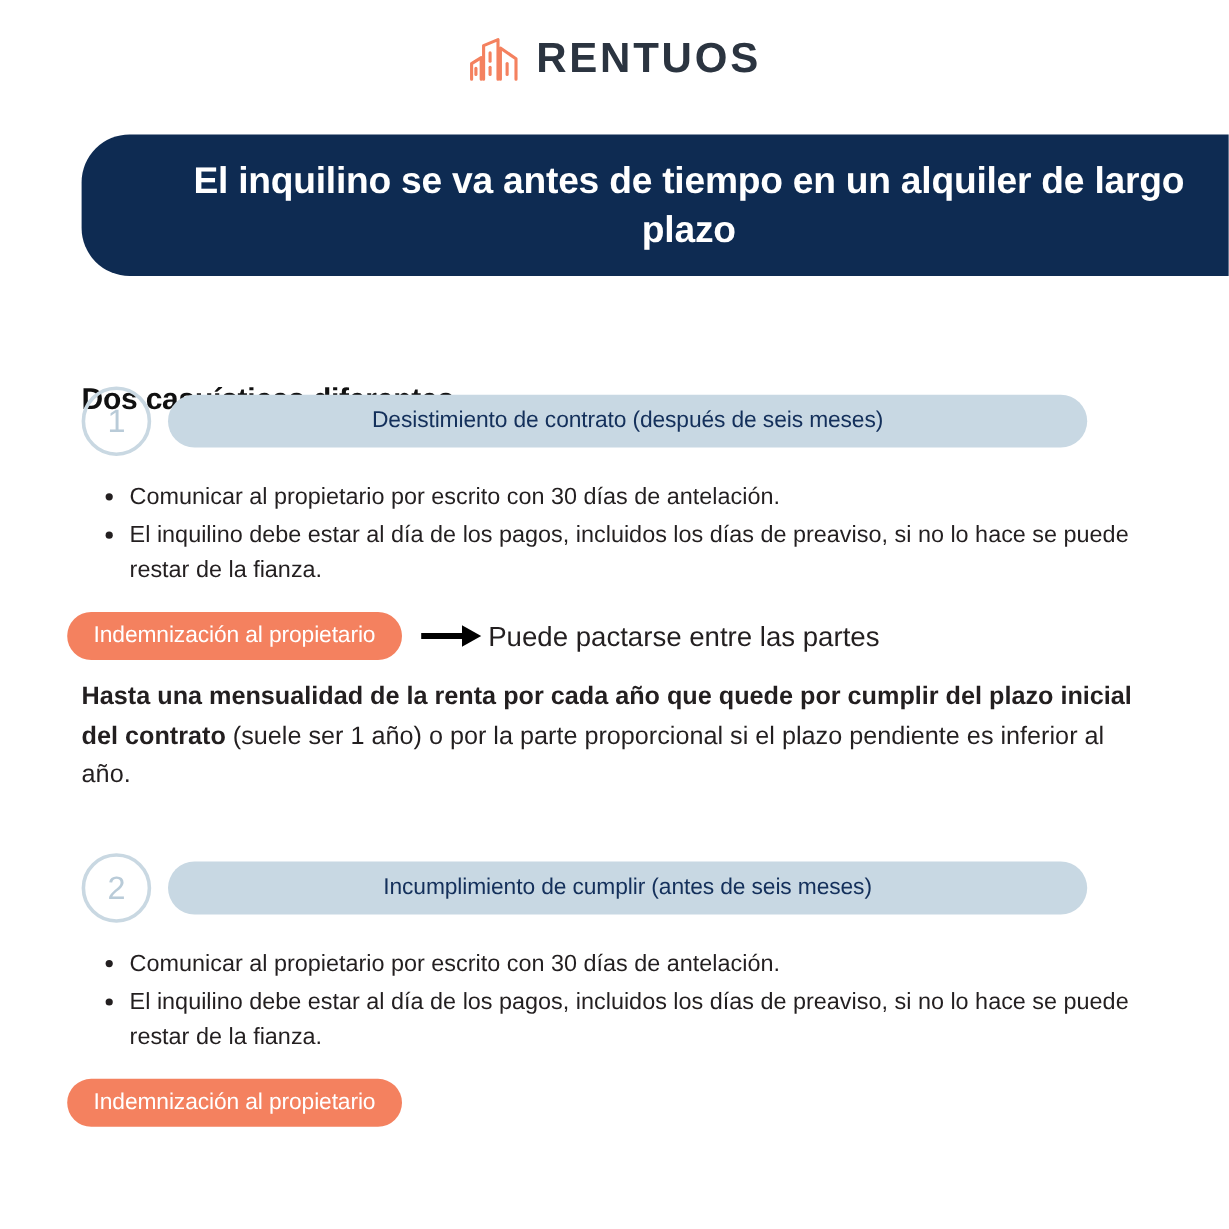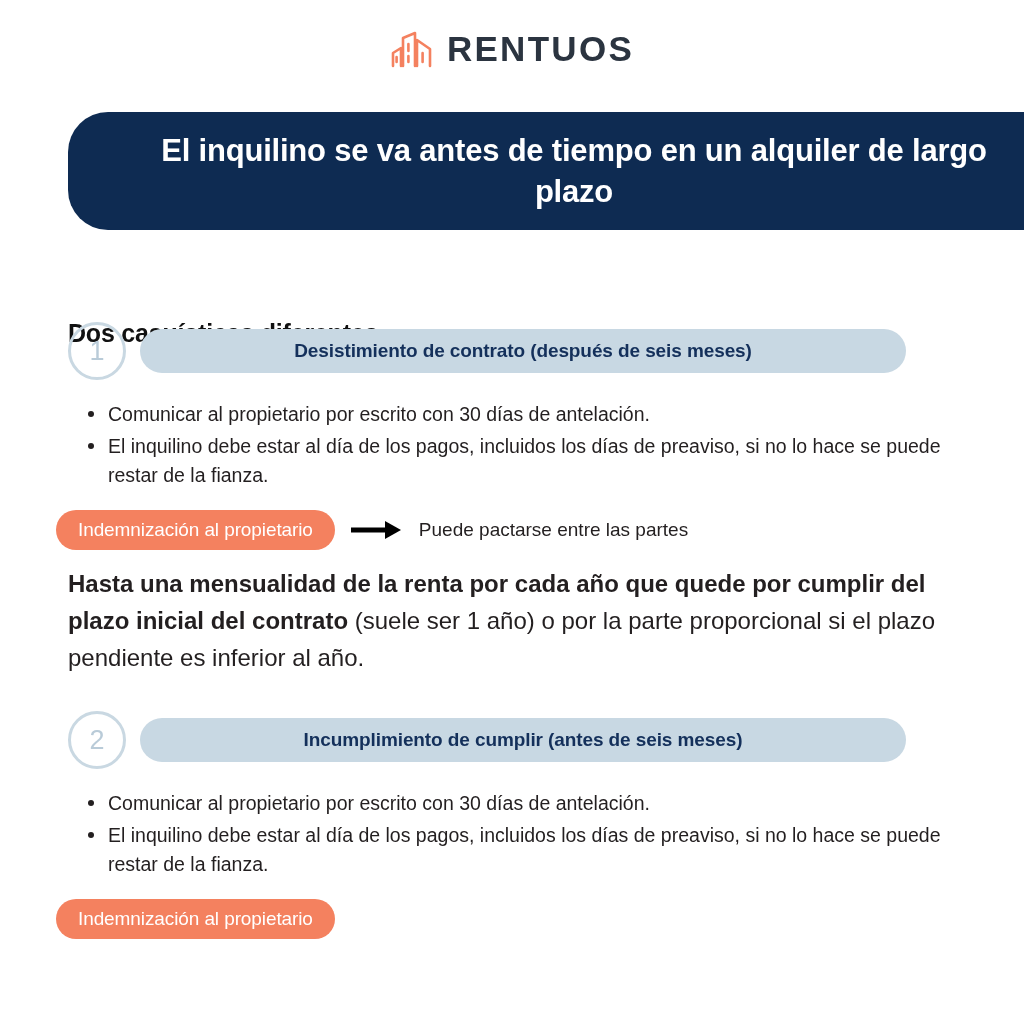--- a/index.html
+++ b/index.html
@@ -106,21 +106,21 @@
     border-radius:26px;
     height:44px;
     display:flex;
     align-items:center;
     justify-content:center;
     padding:0 22px;
   }
   .head-pill-label{
     color:var(--navy-text);
     font-size:19px;
-    font-weight:700;
+    font-weight:400;
     letter-spacing:-0.1px;
     text-align:left;
   }
 
   
   .bullets{
     position:absolute;
     left:86px;
     width:872px;
     list-style:none;
@@ -164,32 +164,31 @@
     font-weight:500;
     letter-spacing:-0.1px;
     white-space:nowrap;
   }
   .arrow-icon{
     display:block;
     width:58px;height:26px;
     margin-left:14px;
   }
   .arrow-note{
-    font-size:19px;
+    font-size:23px;
     color:var(--body-text);
-    margin-left:12px;
     line-height:1.4;
   }
 
   
   .para{
     position:absolute;
     left:68px;
     width:890px;
-    font-size:24px;
+    font-size:21px;
     line-height:1.55;
     color:var(--body-text);
   }
   .para b, .strong-line{font-weight:700;}
 
   
   #heading-1{top:271px;margin-top:48px;}
   #numrow-1{top:322px;}
   #bullets-1{top:400px;}
   #badgerow-1{top:510px;}

